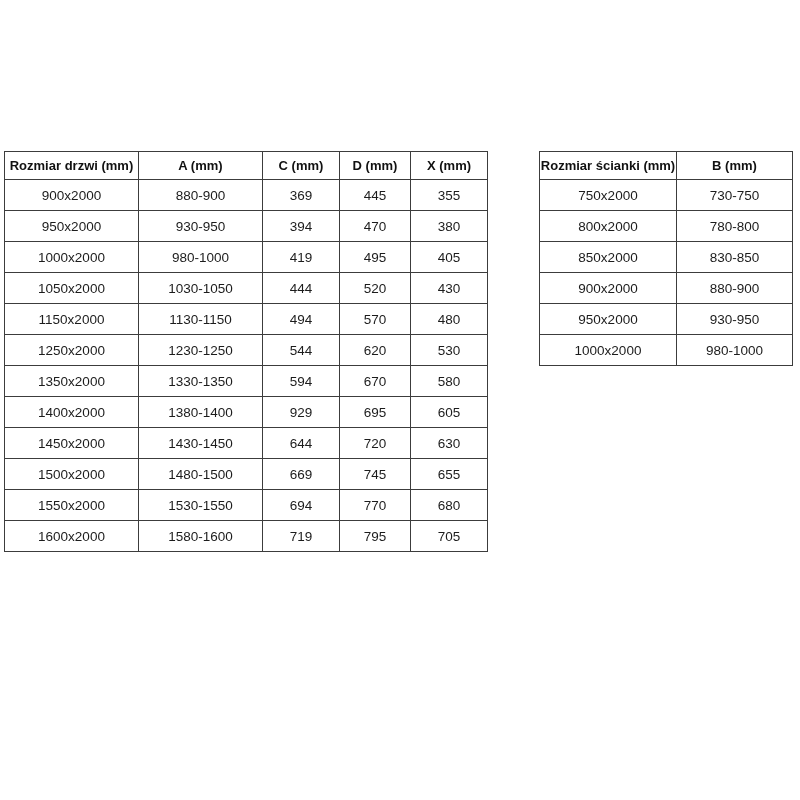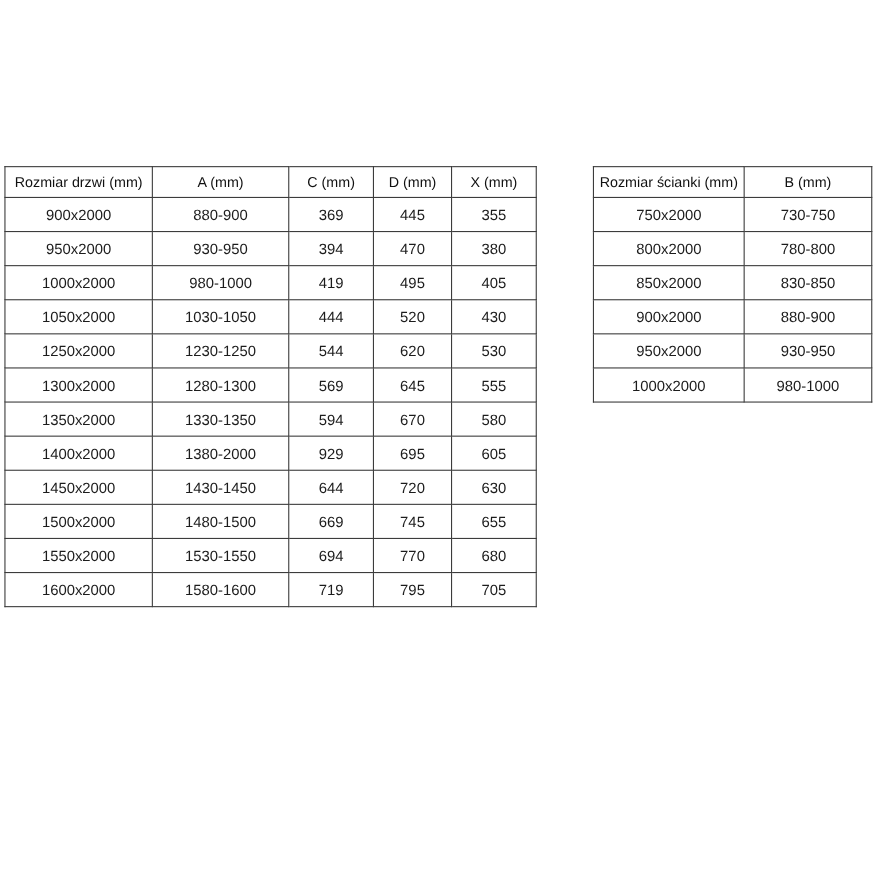--- a/index.html
+++ b/index.html
@@ -23,21 +23,21 @@
   .spec-table th,
   .spec-table td {
     border: 1px solid #3c3c3c;
     text-align: center;
     vertical-align: middle;
     padding: 0;
     overflow: hidden;
     white-space: nowrap;
   }
   .spec-table th {
-    font-weight: normal;
+    font-weight: bold;
     font-size: 13px;
     height: 27px;
     color: #111111;
   }
   .spec-table td {
     font-size: 13.5px;
     height: 30px;
     color: #1c1c1c;
   }
   #doors-table {
@@ -101,43 +101,43 @@
         <td>405</td>
       </tr>
       <tr>
         <td>1050x2000</td>
         <td>1030-1050</td>
         <td>444</td>
         <td>520</td>
         <td>430</td>
       </tr>
       <tr>
+        <td>1150x2000</td>
+        <td>1130-1150</td>
+        <td>494</td>
+        <td>570</td>
+        <td>480</td>
+      </tr>
+      <tr>
         <td>1250x2000</td>
         <td>1230-1250</td>
         <td>544</td>
         <td>620</td>
         <td>530</td>
       </tr>
       <tr>
-        <td>1300x2000</td>
-        <td>1280-1300</td>
-        <td>569</td>
-        <td>645</td>
-        <td>555</td>
-      </tr>
-      <tr>
         <td>1350x2000</td>
         <td>1330-1350</td>
         <td>594</td>
         <td>670</td>
         <td>580</td>
       </tr>
       <tr>
         <td>1400x2000</td>
-        <td>1380-2000</td>
+        <td>1380-1400</td>
         <td>929</td>
         <td>695</td>
         <td>605</td>
       </tr>
       <tr>
         <td>1450x2000</td>
         <td>1430-1450</td>
         <td>644</td>
         <td>720</td>
         <td>630</td>

